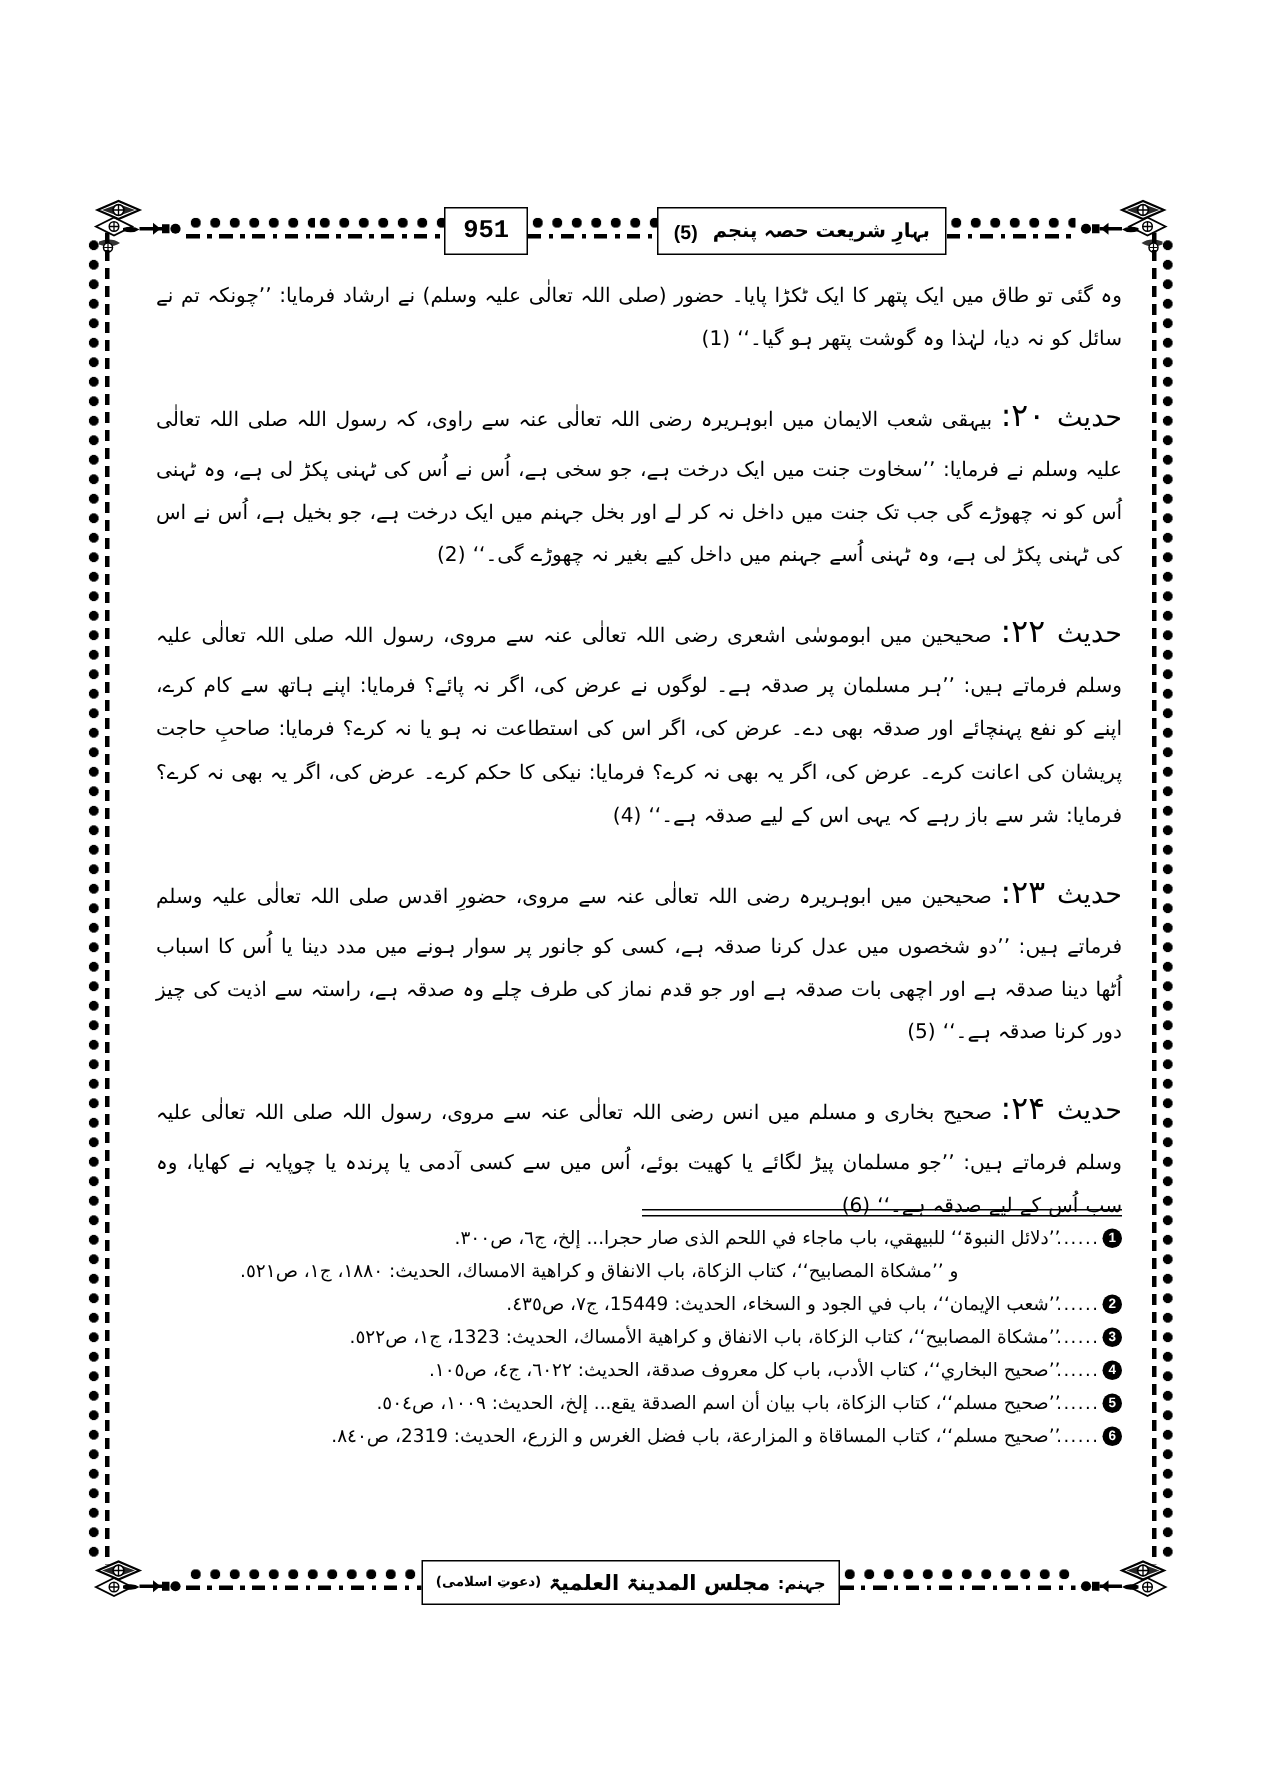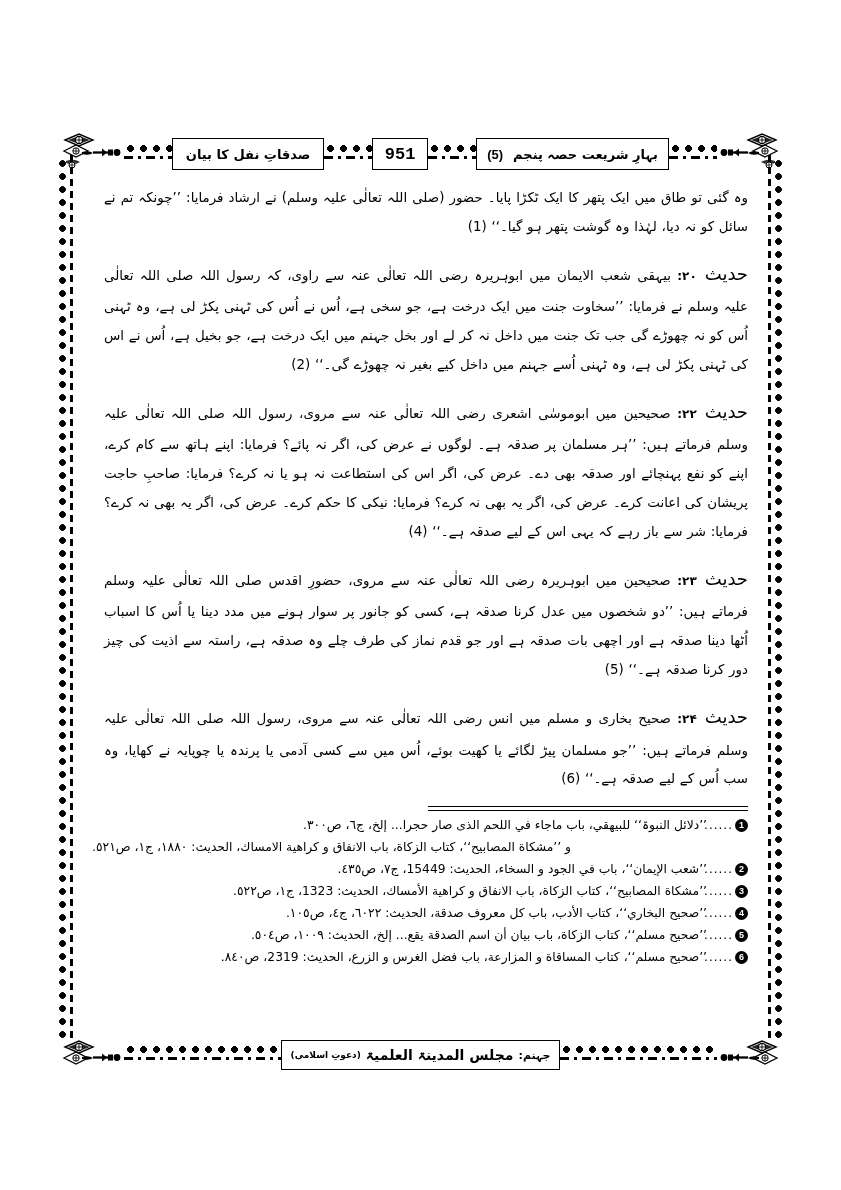--- a/index.html
+++ b/index.html
@@ -213,22 +213,22 @@
     word-spacing: 0.5px;
   }
 
   .hadith-label {
     font-weight: 400;
     font-size: 18px;
     letter-spacing: 0.3px;
     margin-left: 8px;
   }
   .hadith-num {
-    font-weight: 700;
-    font-size: 12px;
+    font-weight: 400;
+    font-size: 21px;
   }
 
   
   .fn-rule-wrap {
     position: absolute;
     left: 92px;
     top: 806px;
     width: 656px;
   }
   .fn-rule {
@@ -284,21 +284,21 @@
     text-align: center;
   }
 
   .fn-text {
     flex: 1 1 auto;
     font-family: "DejaVu Sans", "Liberation Sans", sans-serif;
     font-size: 12.3px;
     line-height: 1.55;
     direction: rtl;
   }
-  .fn-row.continued .fn-text { text-align: left; }
+  .fn-row.continued .fn-text { text-align: center; }
   .fn-row.continued { padding-right: 0; }
 
   .fn-ar { font-weight: 400; }
 </style>
 </head>
 <body>
 
 <div class="page">
 
   <div class="header-band">
@@ -335,23 +335,20 @@
     </div>
 
     <div class="hdr-dots"></div>
 
     <div class="hdr-box page-box">
       <span class="page-num">951</span>
     </div>
 
     <div class="hdr-dots"></div>
 
-    <div class="hdr-box title-box">
-      <span class="hdr-text">صدقاتِ نفل کا بیان</span>
-    </div>
 
     <div class="hdr-dots"></div>
 
     <div class="hdr-orn">
       <svg viewBox="0 0 62 46" width="62" height="46" aria-hidden="true">
         <g fill="#000">
           <path d="M3 9 L17 3 L31 9 L17 15 Z" fill="none" stroke="#000" stroke-width="1.4"></path>
           <path d="M6 9 L17 5 L28 9 L17 13 Z" fill="#000" opacity="0.85"></path>
           <circle cx="17" cy="9" r="3.6" fill="#fff" stroke="#000" stroke-width="1.1"></circle>
           <path d="M13.6 9 H20.4 M17 5.6 V12.4" stroke="#000" stroke-width="0.9"></path>

